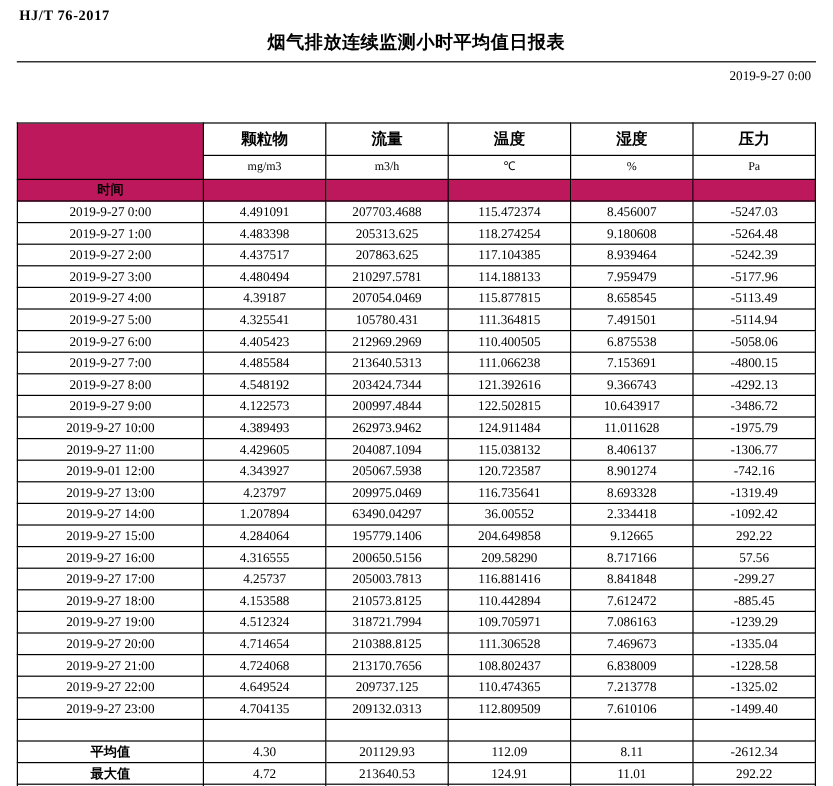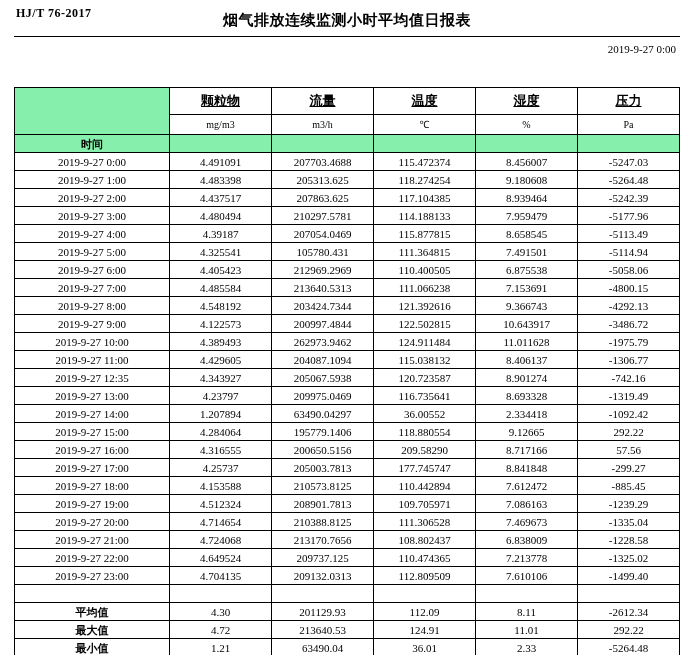--- a/index.html
+++ b/index.html
@@ -28,21 +28,21 @@
     top: 6px;
     font-size: 12px;
     letter-spacing: 0.5px;
     font-family: "Liberation Serif", serif;
     font-weight: bold;
   }
   .title {
     text-align: center;
     font-size: 15px;
     font-weight: bold;
-    padding-top: 11px;
+    padding-top: 26px;
     letter-spacing: 0.5px;
   }
   .hr-main {
     border: none;
     border-top: 1px solid #000;
     margin: 6px 0 0 0;
   }
   .meta-row {
     position: relative;
     height: 40px;
@@ -75,28 +75,27 @@
     height: 17px;
     line-height: 16px;
   }
   .col-time { width: 155px; }
   .col-v { width: 102px; }
   thead td.head-name {
     height: 26px;
     font-size: 13px;
     font-weight: bold;
     font-family: "Liberation Sans", sans-serif;
-    text-decoration: underline;
   }
   thead td.head-unit {
     height: 19px;
     font-size: 10px;
   }
   .hdr-green {
-    background: #86efac;
+    background: #be185d;
   }
   td.time-hdr {
     font-size: 12px;
     font-weight: bold;
     font-family: "Liberation Sans", sans-serif;
   }
   .blank-row td {
     height: 11px;
   }
   .stat-label {
@@ -244,21 +243,21 @@
       </tr>
       <tr>
         <td>2019-9-27 11:00</td>
         <td>4.429605</td>
         <td>204087.1094</td>
         <td>115.038132</td>
         <td>8.406137</td>
         <td>-1306.77</td>
       </tr>
       <tr>
-        <td>2019-9-27 12:35</td>
+        <td>2019-9-01 12:00</td>
         <td>4.343927</td>
         <td>205067.5938</td>
         <td>120.723587</td>
         <td>8.901274</td>
         <td>-742.16</td>
       </tr>
       <tr>
         <td>2019-9-27 13:00</td>
         <td>4.23797</td>
         <td>209975.0469</td>
@@ -271,52 +270,52 @@
         <td>1.207894</td>
         <td>63490.04297</td>
         <td>36.00552</td>
         <td>2.334418</td>
         <td>-1092.42</td>
       </tr>
       <tr>
         <td>2019-9-27 15:00</td>
         <td>4.284064</td>
         <td>195779.1406</td>
-        <td>118.880554</td>
+        <td>204.649858</td>
         <td>9.12665</td>
         <td>292.22</td>
       </tr>
       <tr>
         <td>2019-9-27 16:00</td>
         <td>4.316555</td>
         <td>200650.5156</td>
         <td>209.58290</td>
         <td>8.717166</td>
         <td>57.56</td>
       </tr>
       <tr>
         <td>2019-9-27 17:00</td>
         <td>4.25737</td>
         <td>205003.7813</td>
-        <td>177.745747</td>
+        <td>116.881416</td>
         <td>8.841848</td>
         <td>-299.27</td>
       </tr>
       <tr>
         <td>2019-9-27 18:00</td>
         <td>4.153588</td>
         <td>210573.8125</td>
         <td>110.442894</td>
         <td>7.612472</td>
         <td>-885.45</td>
       </tr>
       <tr>
         <td>2019-9-27 19:00</td>
         <td>4.512324</td>
-        <td>208901.7813</td>
+        <td>318721.7994</td>
         <td>109.705971</td>
         <td>7.086163</td>
         <td>-1239.29</td>
       </tr>
       <tr>
         <td>2019-9-27 20:00</td>
         <td>4.714654</td>
         <td>210388.8125</td>
         <td>111.306528</td>
         <td>7.469673</td>

